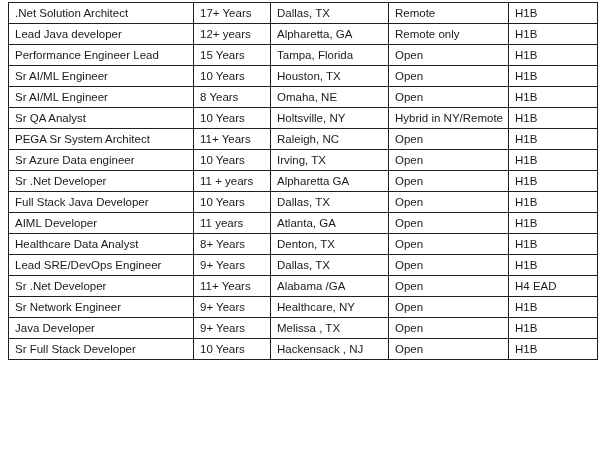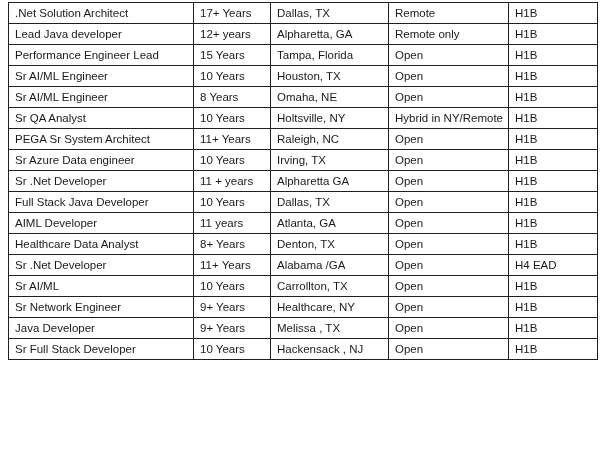--- a/index.html
+++ b/index.html
@@ -126,32 +126,32 @@
         <td>H1B</td>
       </tr>
       <tr>
         <td>Healthcare Data Analyst</td>
         <td>8+ Years</td>
         <td>Denton, TX</td>
         <td>Open</td>
         <td>H1B</td>
       </tr>
       <tr>
+        <td>Lead  SRE/DevOps Engineer</td>
+        <td>9+ Years</td>
+        <td>Dallas, TX</td>
+        <td>Open</td>
+        <td>H1B</td>
+      </tr>
+      <tr>
         <td>Sr .Net Developer</td>
         <td>11+ Years</td>
         <td>Alabama /GA</td>
         <td>Open</td>
         <td>H4 EAD</td>
-      </tr>
-      <tr>
-        <td>Sr AI/ML</td>
-        <td>10 Years</td>
-        <td>Carrollton, TX</td>
-        <td>Open</td>
-        <td>H1B</td>
       </tr>
       <tr>
         <td>Sr Network Engineer</td>
         <td>9+ Years</td>
         <td>Healthcare, NY</td>
         <td>Open</td>
         <td>H1B</td>
       </tr>
       <tr>
         <td>Java Developer</td>

